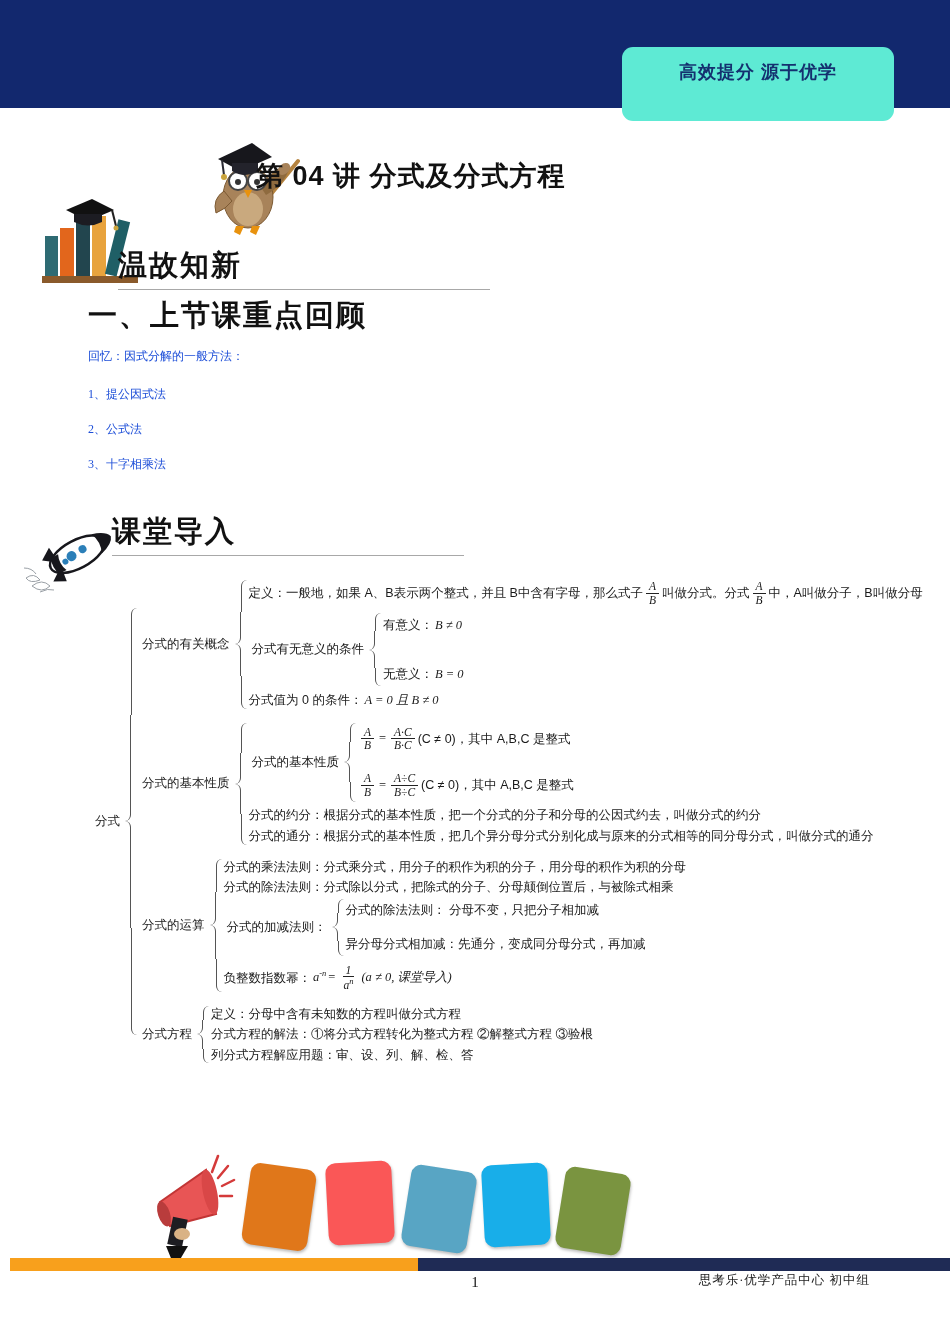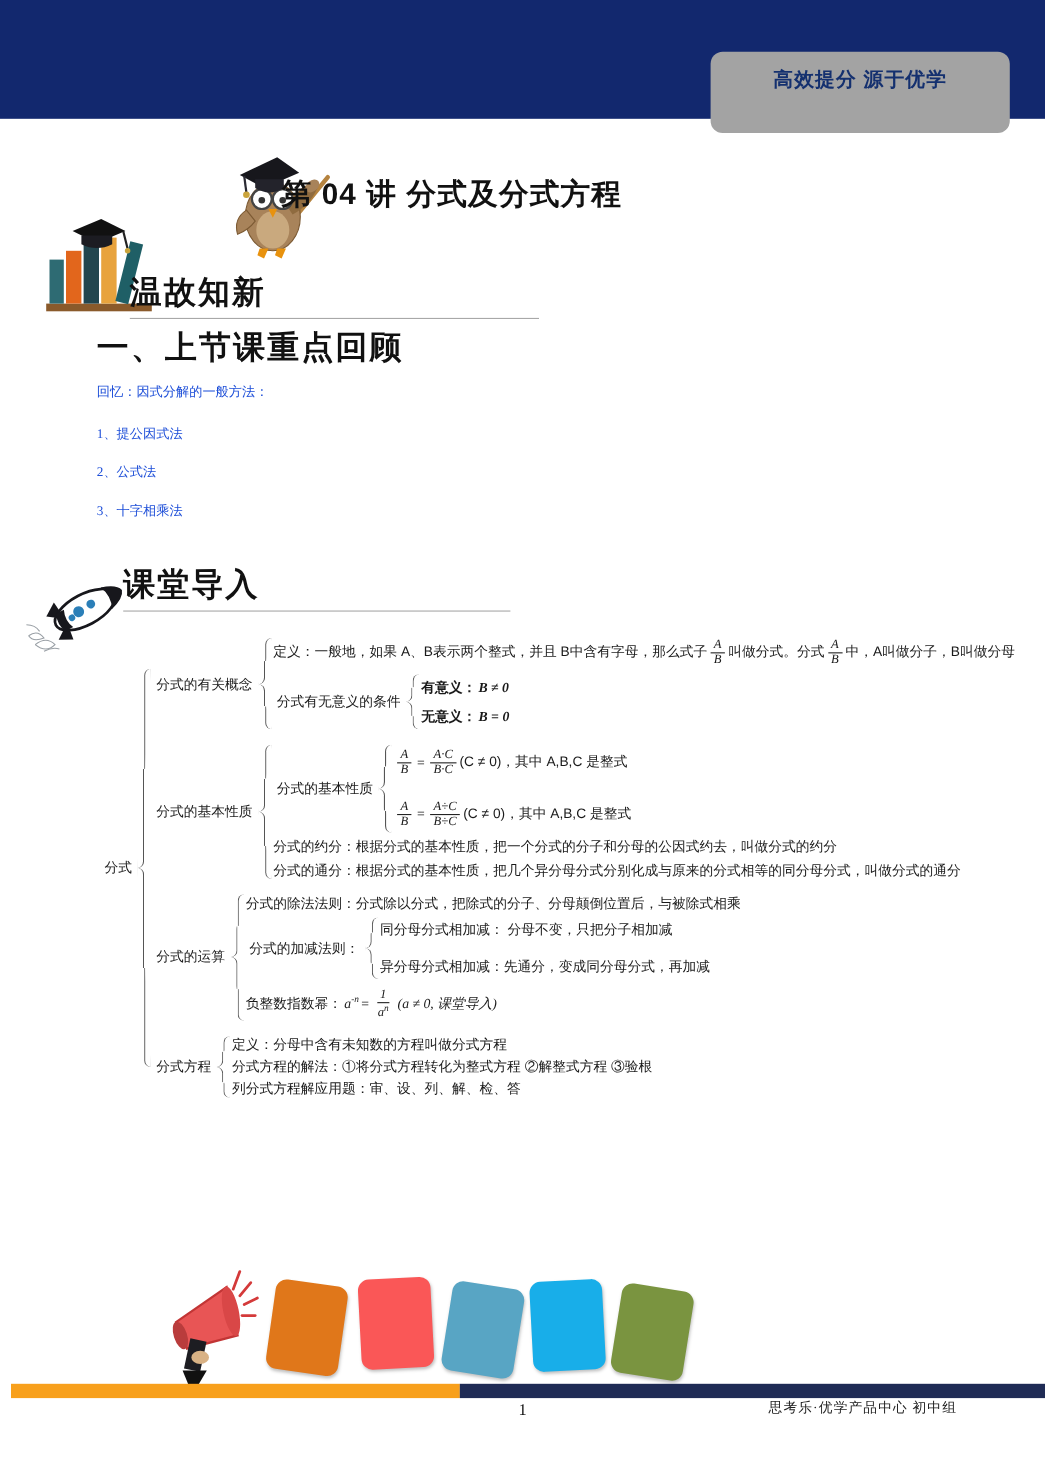--- a/index.html
+++ b/index.html
@@ -1,21 +1,21 @@
 <!DOCTYPE html>
 <html><head>
 <meta charset="utf-8">
 <style>
   html,body{margin:0;padding:0;background:#e8e8e8;}
   .page{position:relative;width:950px;height:1344px;background:#ffffff;overflow:hidden;
         font-family:"Liberation Sans",sans-serif;color:#111;margin:0 auto;}
 
   
   .top-band{position:absolute;left:0;top:0;width:950px;height:108px;}
-  .slogan-box{position:absolute;left:646px;top:47px;width:272px;height:74px;background:#a3a3a3;
+  .slogan-box{position:absolute;left:622px;top:47px;width:272px;height:74px;background:#5eead4;
               border-radius:11px;display:flex;justify-content:center;align-items:flex-start;}
   .slogan{font-size:18px;font-weight:bold;margin-top:13px;letter-spacing:1px;}
 
   
   .lecture-title{position:absolute;left:256px;top:158px;font-size:27px;font-weight:bold;
                  letter-spacing:1px;white-space:nowrap;}
   .owl{position:absolute;left:210px;top:133px;}
 
   
   .sec-head{position:absolute;font-size:29px;font-weight:bold;letter-spacing:2px;white-space:nowrap;}
@@ -166,24 +166,27 @@
                 </span><span>中，A叫做分子，B叫做分母</span>
             </div>
             <div class="mm-row">
               <span class="mm-label">分式有无意义的条件</span>
               <span class="brace">
                   <i class="q1"></i>
                   <i class="q2"></i>
                   <i class="q3"></i>
                   <i class="q4"></i>
                 </span>
-              <div class="mm-col" style="gap:10px;padding:4px 0;font-weight:bold;">
+              <div class="mm-col" style="gap:33px;padding:4px 0;">
                 <div class="mm-line"><span>有意义：</span><span class="math">B ≠ 0</span></div>
                 <div class="mm-line"><span>无意义：</span><span class="math">B = 0</span></div>
               </div>
+            </div>
+            <div class="mm-line">
+              <span>分式值为 0 的条件：</span><span class="math">A = 0 且 B ≠ 0</span>
             </div>
           </div>
         </div>
 
         <div class="mm-row">
           <span class="mm-label">分式的基本性质</span>
           <span class="brace">
               <i class="q1"></i>
               <i class="q2"></i>
               <i class="q3"></i>
@@ -226,31 +229,32 @@
 
         <div class="mm-row">
           <span class="mm-label">分式的运算</span>
           <span class="brace">
               <i class="q1"></i>
               <i class="q2"></i>
               <i class="q3"></i>
               <i class="q4"></i>
             </span>
           <div class="mm-col" style="gap:4px;">
+            <div class="mm-line">分式的乘法法则：分式乘分式，用分子的积作为积的分子，用分母的积作为积的分母</div>
             <div class="mm-line">分式的除法法则：分式除以分式，把除式的分子、分母颠倒位置后，与被除式相乘</div>
             <div class="mm-row">
               <span class="mm-label">分式的加减法则：</span>
               <span class="brace">
                   <i class="q1"></i>
                   <i class="q2"></i>
                   <i class="q3"></i>
                   <i class="q4"></i>
                 </span>
               <div class="mm-col" style="gap:18px;padding:3px 0;">
-                <div class="mm-line">同分母分式相加减： 分母不变，只把分子相加减</div>
+                <div class="mm-line">分式的除法法则： 分母不变，只把分子相加减</div>
                 <div class="mm-line">异分母分式相加减：先通分，变成同分母分式，再加减</div>
               </div>
             </div>
             <div class="mm-line" style="margin-top:4px;">
               <span>负整数指数幂：</span><span class="math"><span>a</span><sup>-n</sup></span><span class="eq">=</span><span class="frac">
                   <span class="num">1</span>
                   <span class="den"><span>a</span><sup>n</sup></span>
                 </span><span class="math">(a ≠ 0, 课堂导入)</span>
             </div>
           </div>

